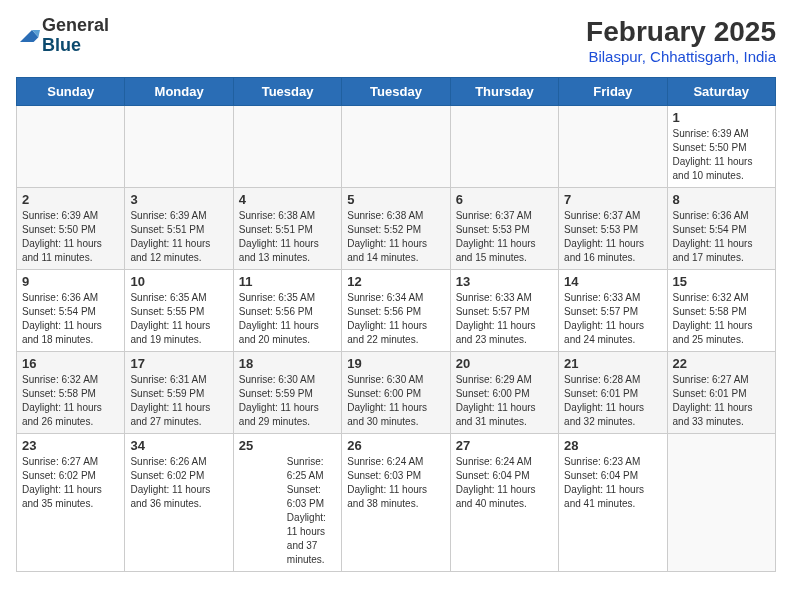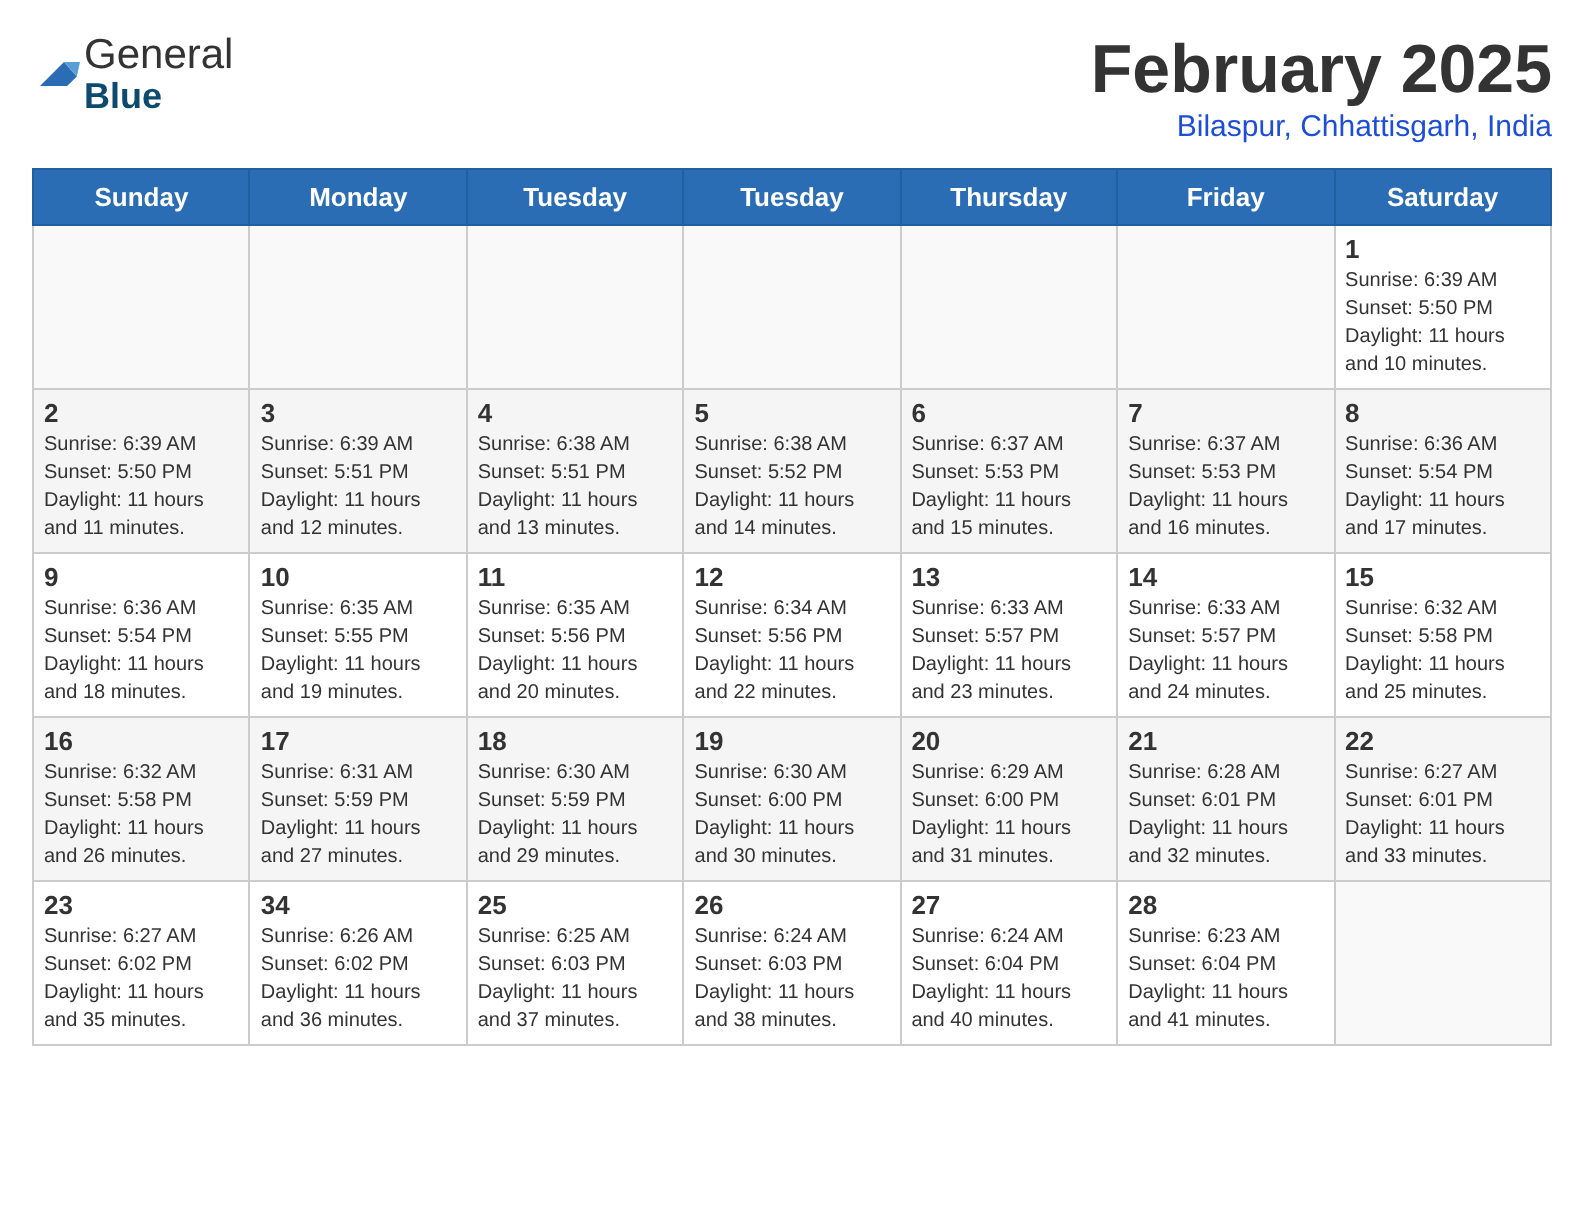--- a/index.html
+++ b/index.html
@@ -19,39 +19,39 @@
     .logo {
       display: flex;
       align-items: center;
     }
     .logo-text {
       display: flex;
       flex-direction: column;
       line-height: 1.1;
     }
     .logo-general {
-      font-size: 21px;
-      font-weight: normal;
+      font-size: 18px;
+      font-weight: bold;
       color: #333;
     }
     .logo-blue {
       font-size: 18px;
       font-weight: bold;
       color: #0c4a6e;
     }
     .logo-icon {
       width: 24px;
       height: 20px;
       margin-right: 2px;
     }
     .title-block {
       text-align: right;
     }
     .month-year {
-      font-size: 34px;
+      font-size: 28px;
       font-weight: bold;
       color: #333;
     }
     .location {
       font-size: 15px;
       color: #1d4ed8;
     }
     .calendar {
       width: 100%;
       border-collapse: collapse;
@@ -309,21 +309,21 @@
         </td>
         <td>
           <span class="day-num">34</span>
           <div class="day-info" style="white-space: pre-line;">Sunrise: 6:26 AM
 Sunset: 6:02 PM
 Daylight: 11 hours
 and 36 minutes.</div>
         </td>
         <td>
           <span class="day-num">25</span>
-          <div class="day-info" style="white-space: pre-line;">Sunrise: 6:25 AM
+          <div class="day-info" style="white-space: pre-line; margin-left: 48px;">Sunrise: 6:25 AM
 Sunset: 6:03 PM
 Daylight: 11 hours
 and 37 minutes.</div>
         </td>
         <td>
           <span class="day-num">26</span>
           <div class="day-info" style="white-space: pre-line;">Sunrise: 6:24 AM
 Sunset: 6:03 PM
 Daylight: 11 hours
 and 38 minutes.</div>

